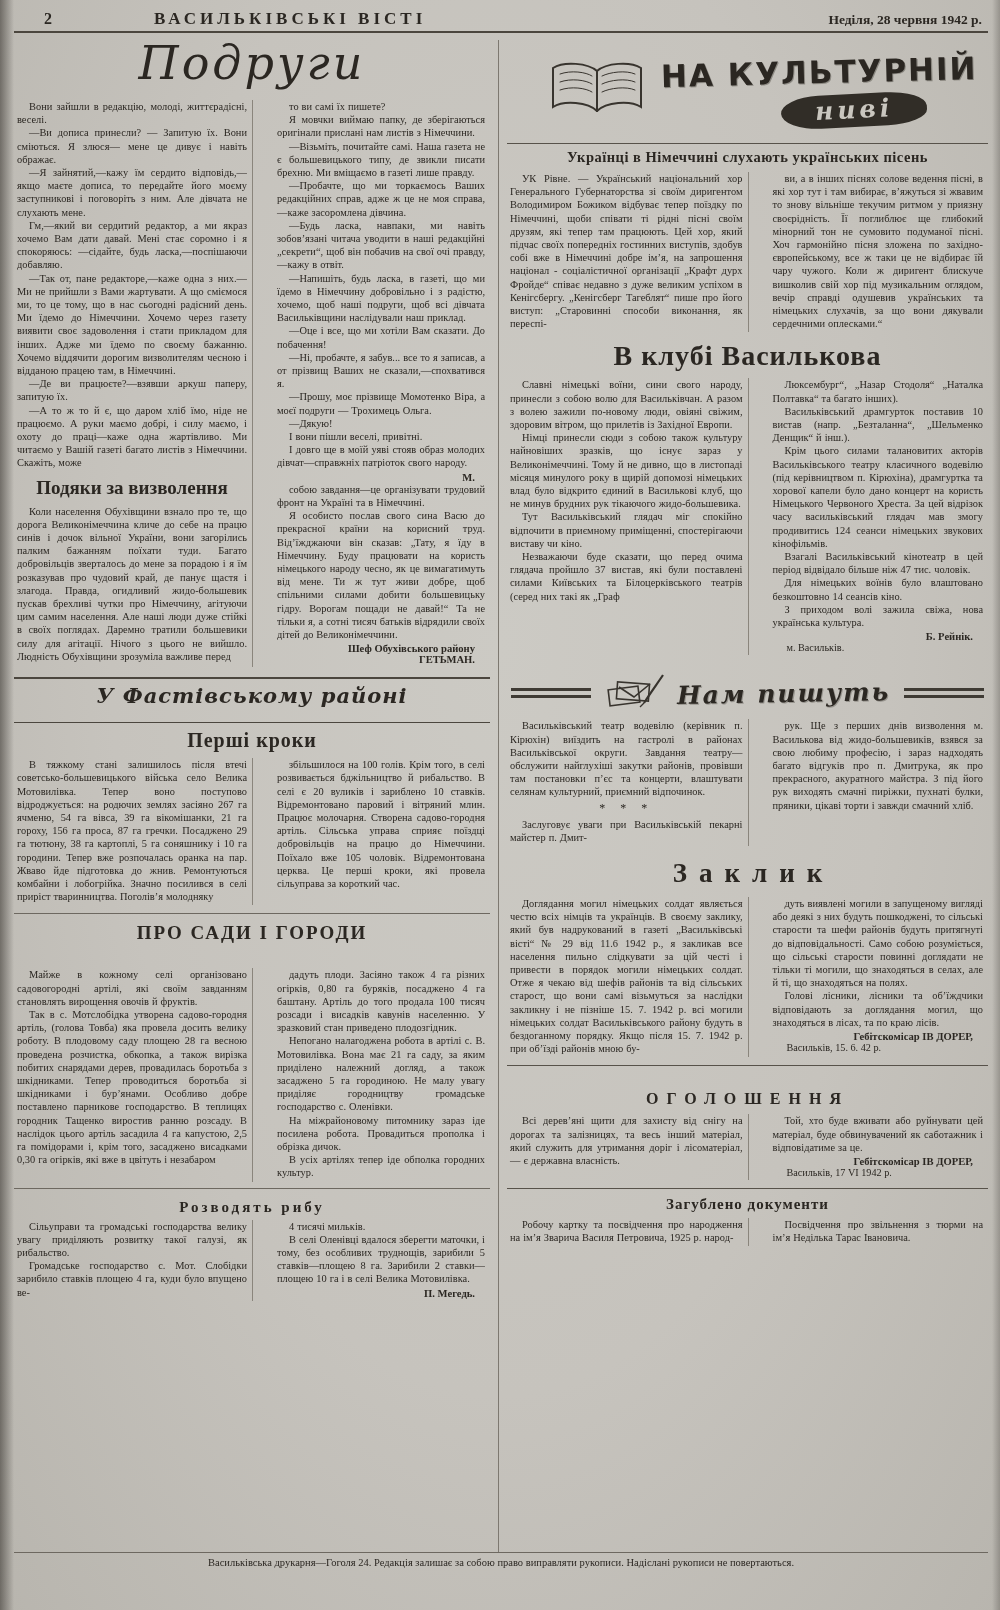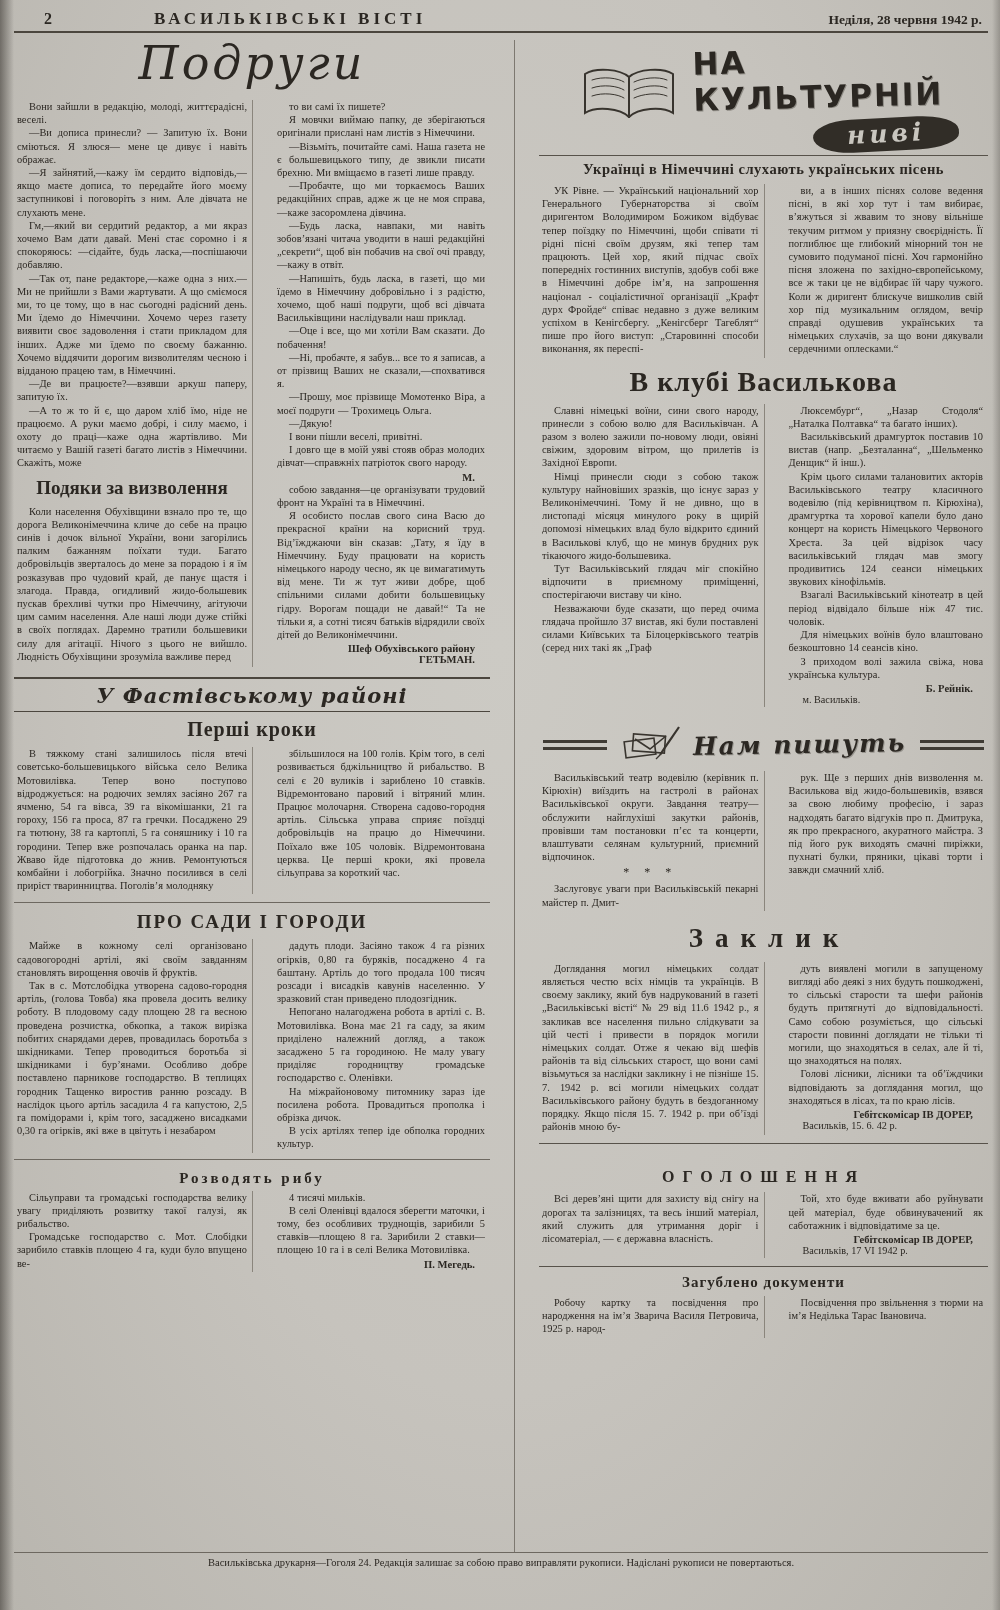--- a/index.html
+++ b/index.html
@@ -21,21 +21,21 @@
 
   
   .masthead-row { display:flex; align-items:baseline; padding:3px 6px 2px 30px; }
   .page-num { width:110px; font-weight:bold; font-size:16px; }
   .masthead { flex:1; text-align:left; font-weight:bold; font-size:17px; letter-spacing:4px; }
   .date { width:250px; text-align:right; font-size:13.5px; font-weight:bold; }
   .rule { border-top:2px solid #4b463e; }
   .rule.thin { border-top:1px solid #6d6860; }
 
   
-  .content { display:flex; gap:24px; margin-top:3px; height:1516px; overflow:hidden; }
+  .content { display:flex; gap:8px; margin-top:3px; height:1516px; overflow:hidden; }
   .half-left { width:476px; }
   .vsep { width:1px; background:#7d7870; margin-top:4px; }
   .half-right { flex:1; }
 
   .cols { display:flex; align-items:stretch; }
   .col { width:50%; padding:0 5px 2px 3px; }
   .col + .col { border-left:1px solid #8a857c; padding-left:24px; }
 
   .para {
     font-size:10.4px; line-height:1.27; text-align:justify; text-indent:12px;
@@ -44,34 +44,34 @@
 
   
   .script-title {
     font-family:"DejaVu Serif", serif; font-style:italic; font-weight:normal;
     font-size:46px; text-align:center; margin:0 0 10px; letter-spacing:3px;
   }
   .h-center { font-weight:bold; text-align:center; }
   .h-podyaky { font-weight:bold; font-size:19px; line-height:1.1; text-align:center; margin:8px 10px 6px; }
   .h-klub { font-size:28px; margin:8px 0 6px; letter-spacing:1px; }
   .h-kroky { font-size:20px; margin:6px 0 6px; letter-spacing:1px; }
-  .h-sady { font-size:19px; margin:8px 0 6px; letter-spacing:2px; }
+  .h-sady { font-size:19px; margin:8px 0 24px; letter-spacing:2px; }
   .h-ryba { font-size:15px; margin:10px 0 4px; letter-spacing:3px; }
   .h-ukraintsi { font-size:14.5px; margin:5px 0 6px; letter-spacing:.5px; }
   .h-zaklyk { font-size:27px; margin:12px 0 8px; letter-spacing:12px; text-indent:12px; }
   .h-oholo { font-size:16px; margin:24px 0 6px; letter-spacing:8px; }
   .h-zahubleno { font-size:15px; margin:7px 0 5px; letter-spacing:1px; }
 
   .signature { font-weight:bold; text-align:right; font-size:10.6px; padding:2px 10px 0 0; white-space:pre-line; }
   .signature-sub { font-size:10.2px; text-align:left; padding-left:14px; font-weight:normal; }
   .sep-stars { text-align:center; font-size:12px; letter-spacing:6px; padding:2px 0; }
 
   
   .banner-fastiv {
-    margin:10px 0 2px; padding:4px 0 3px;
+    margin:10px 0 2px; padding:4px 0 14px;
     border-top:2.5px solid #4b463e; border-bottom:1.5px solid #4b463e;
     text-align:center; font-weight:bold; font-style:italic; font-size:21px;
     font-family:"DejaVu Serif", serif; letter-spacing:1px;
   }
 
   
   .kultura { display:flex; align-items:center; padding:6px 6px 4px 40px; min-height:108px; border-bottom:1.5px solid #57524a; }
   .book-icon { flex:none; margin-right:14px; }
   .kultura-text { flex:1; }
   .kultura-line1 {

